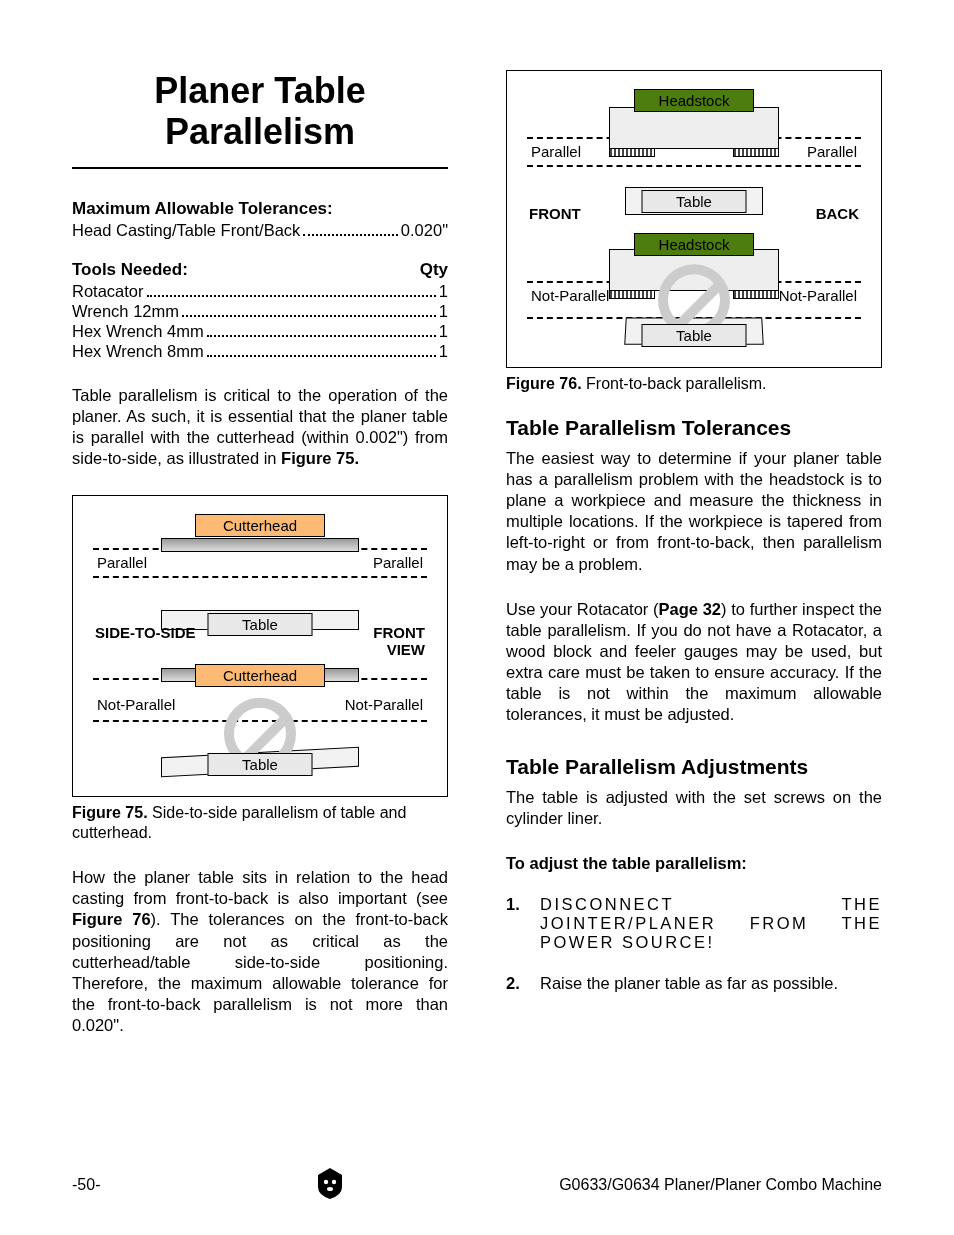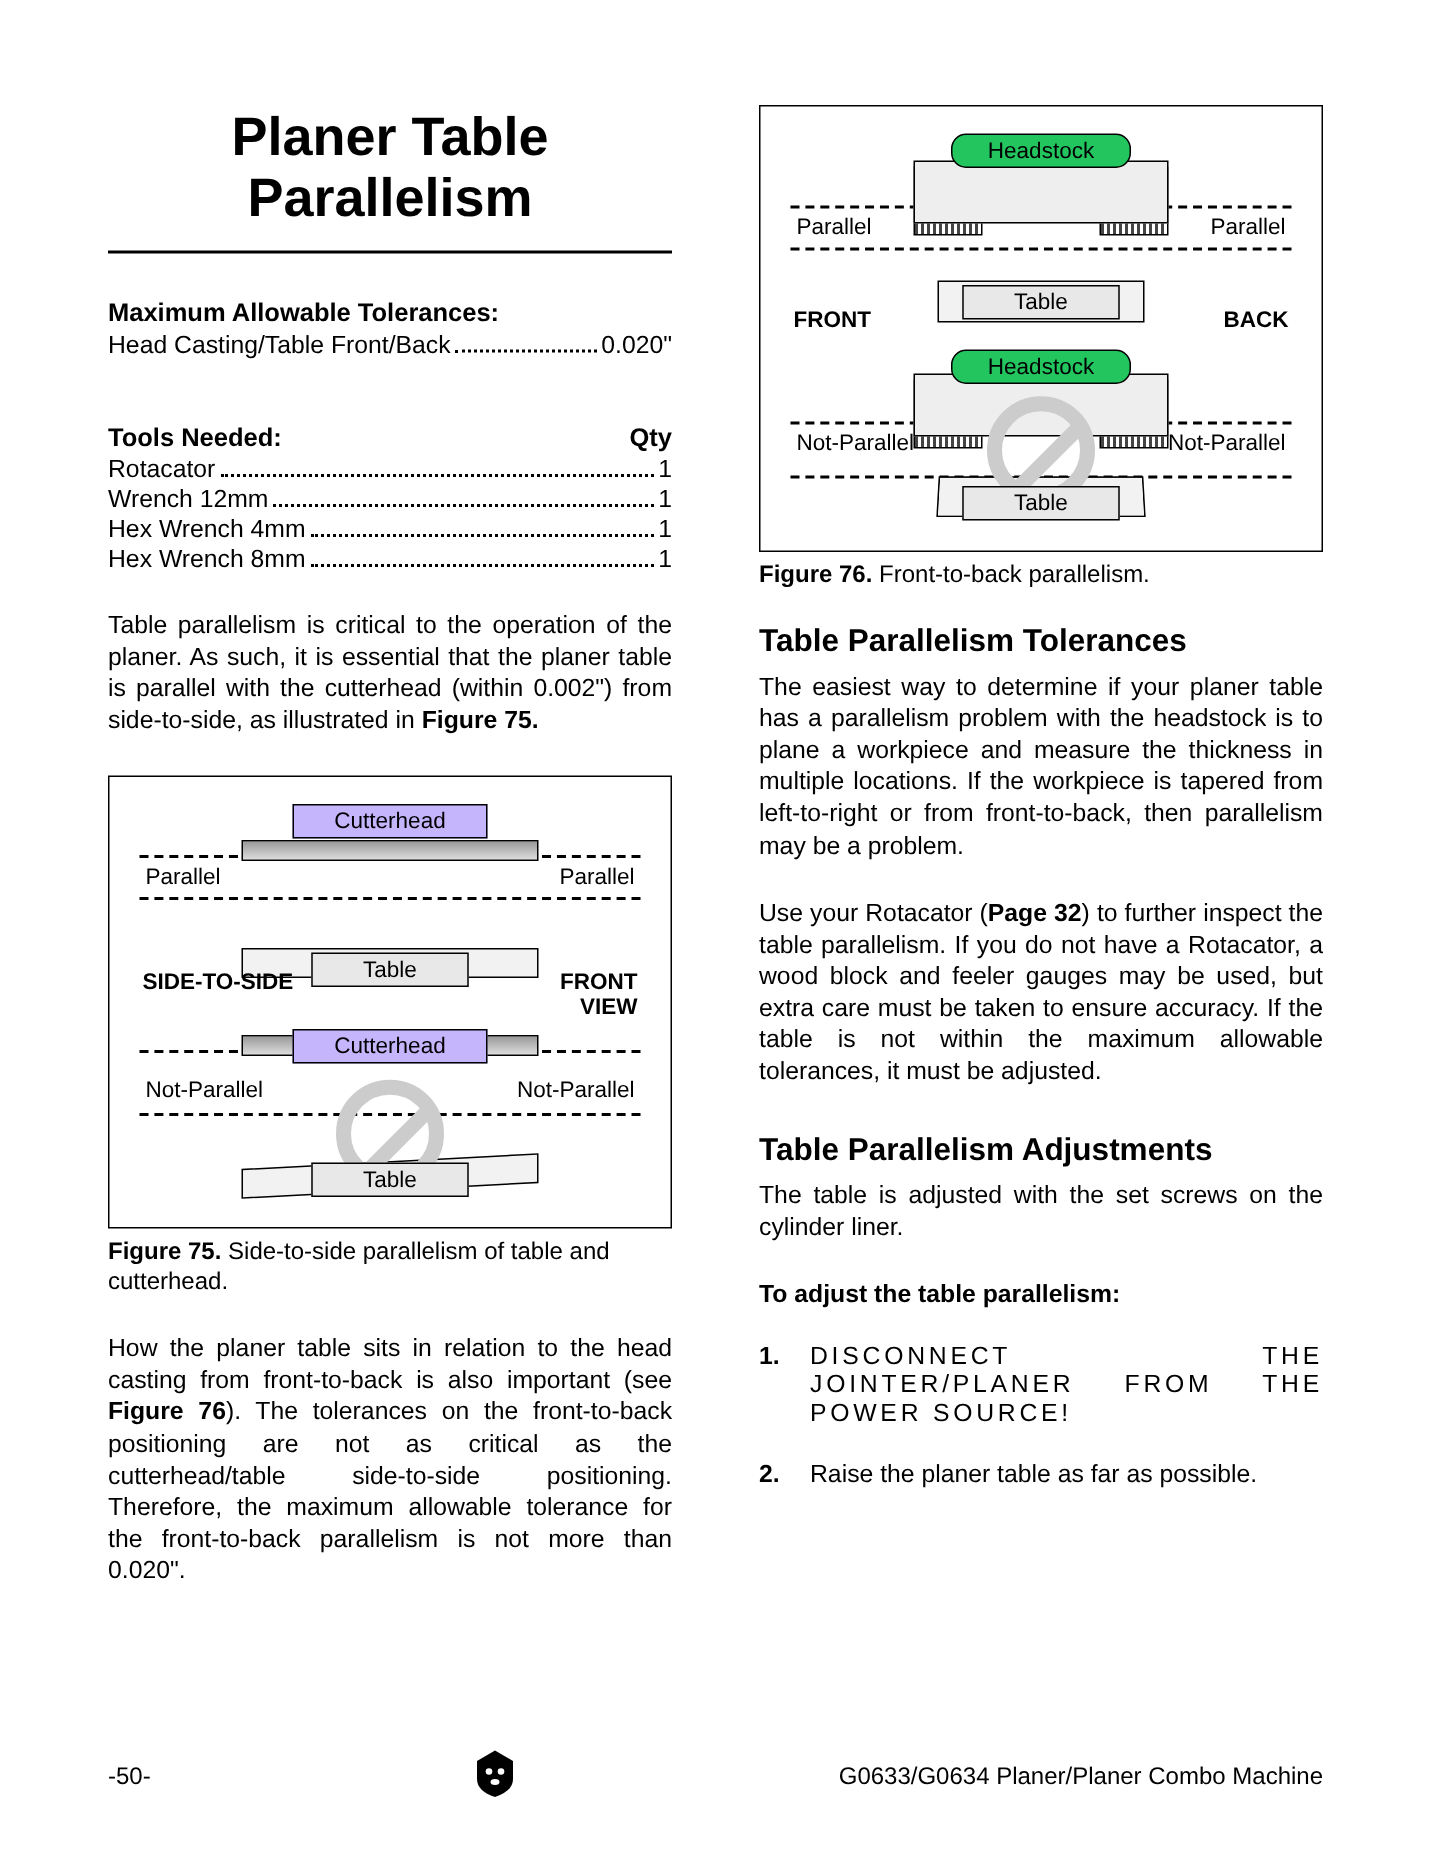--- a/index.html
+++ b/index.html
@@ -45,21 +45,21 @@
     border-bottom: 2px dotted #000;
     margin: 0 3px 4px 3px;
     height: 0.8em;
   }
   .dot-row .value { white-space: nowrap; }
   .tools-head {
     display: flex;
     justify-content: space-between;
     font-weight: bold;
     font-size: 17px;
-    margin-top: 42px;
+    margin-top: 20px;
     margin-bottom: 2px;
   }
   .para {
     font-size: 16.5px;
     line-height: 1.28;
     margin-top: 24px;
     text-align: justify;
   }
   .figure-box {
     border: 1.5px solid #000;
@@ -109,22 +109,22 @@
   .cutter-box, .head-box, .table-box {
     position: absolute;
     left: 50%;
     transform: translateX(-50%);
     font-size: 15px;
     text-align: center;
     border: 1px solid #000;
     background: #eee;
     padding: 2px 10px;
   }
-  .cutter-box { top: 0; width: 130px; background: #c4b5fd; text-align: center; }
-  .head-box { top: 0; width: 120px; background: #22c55e; border-radius: 10px; }
+  .cutter-box { top: 0; width: 130px; background: #fdba74; text-align: center; }
+  .head-box { top: 0; width: 120px; background: #4d7c0f; }
   .table-box { bottom: 8px; width: 105px; background: #e8e8e8; z-index:3; }
   .bar {
     position: absolute;
     height: 14px;
     background: linear-gradient(#999, #ddd);
     border: 1px solid #000;
   }
   .bar.top { top: 24px; left: 72px; right: 72px; }
   .bar.bot { bottom: 14px; left: 72px; right: 72px; height: 20px; background: #f2f2f2; }
   .bar.bot.skew-l { transform: skewY(-3deg); }

